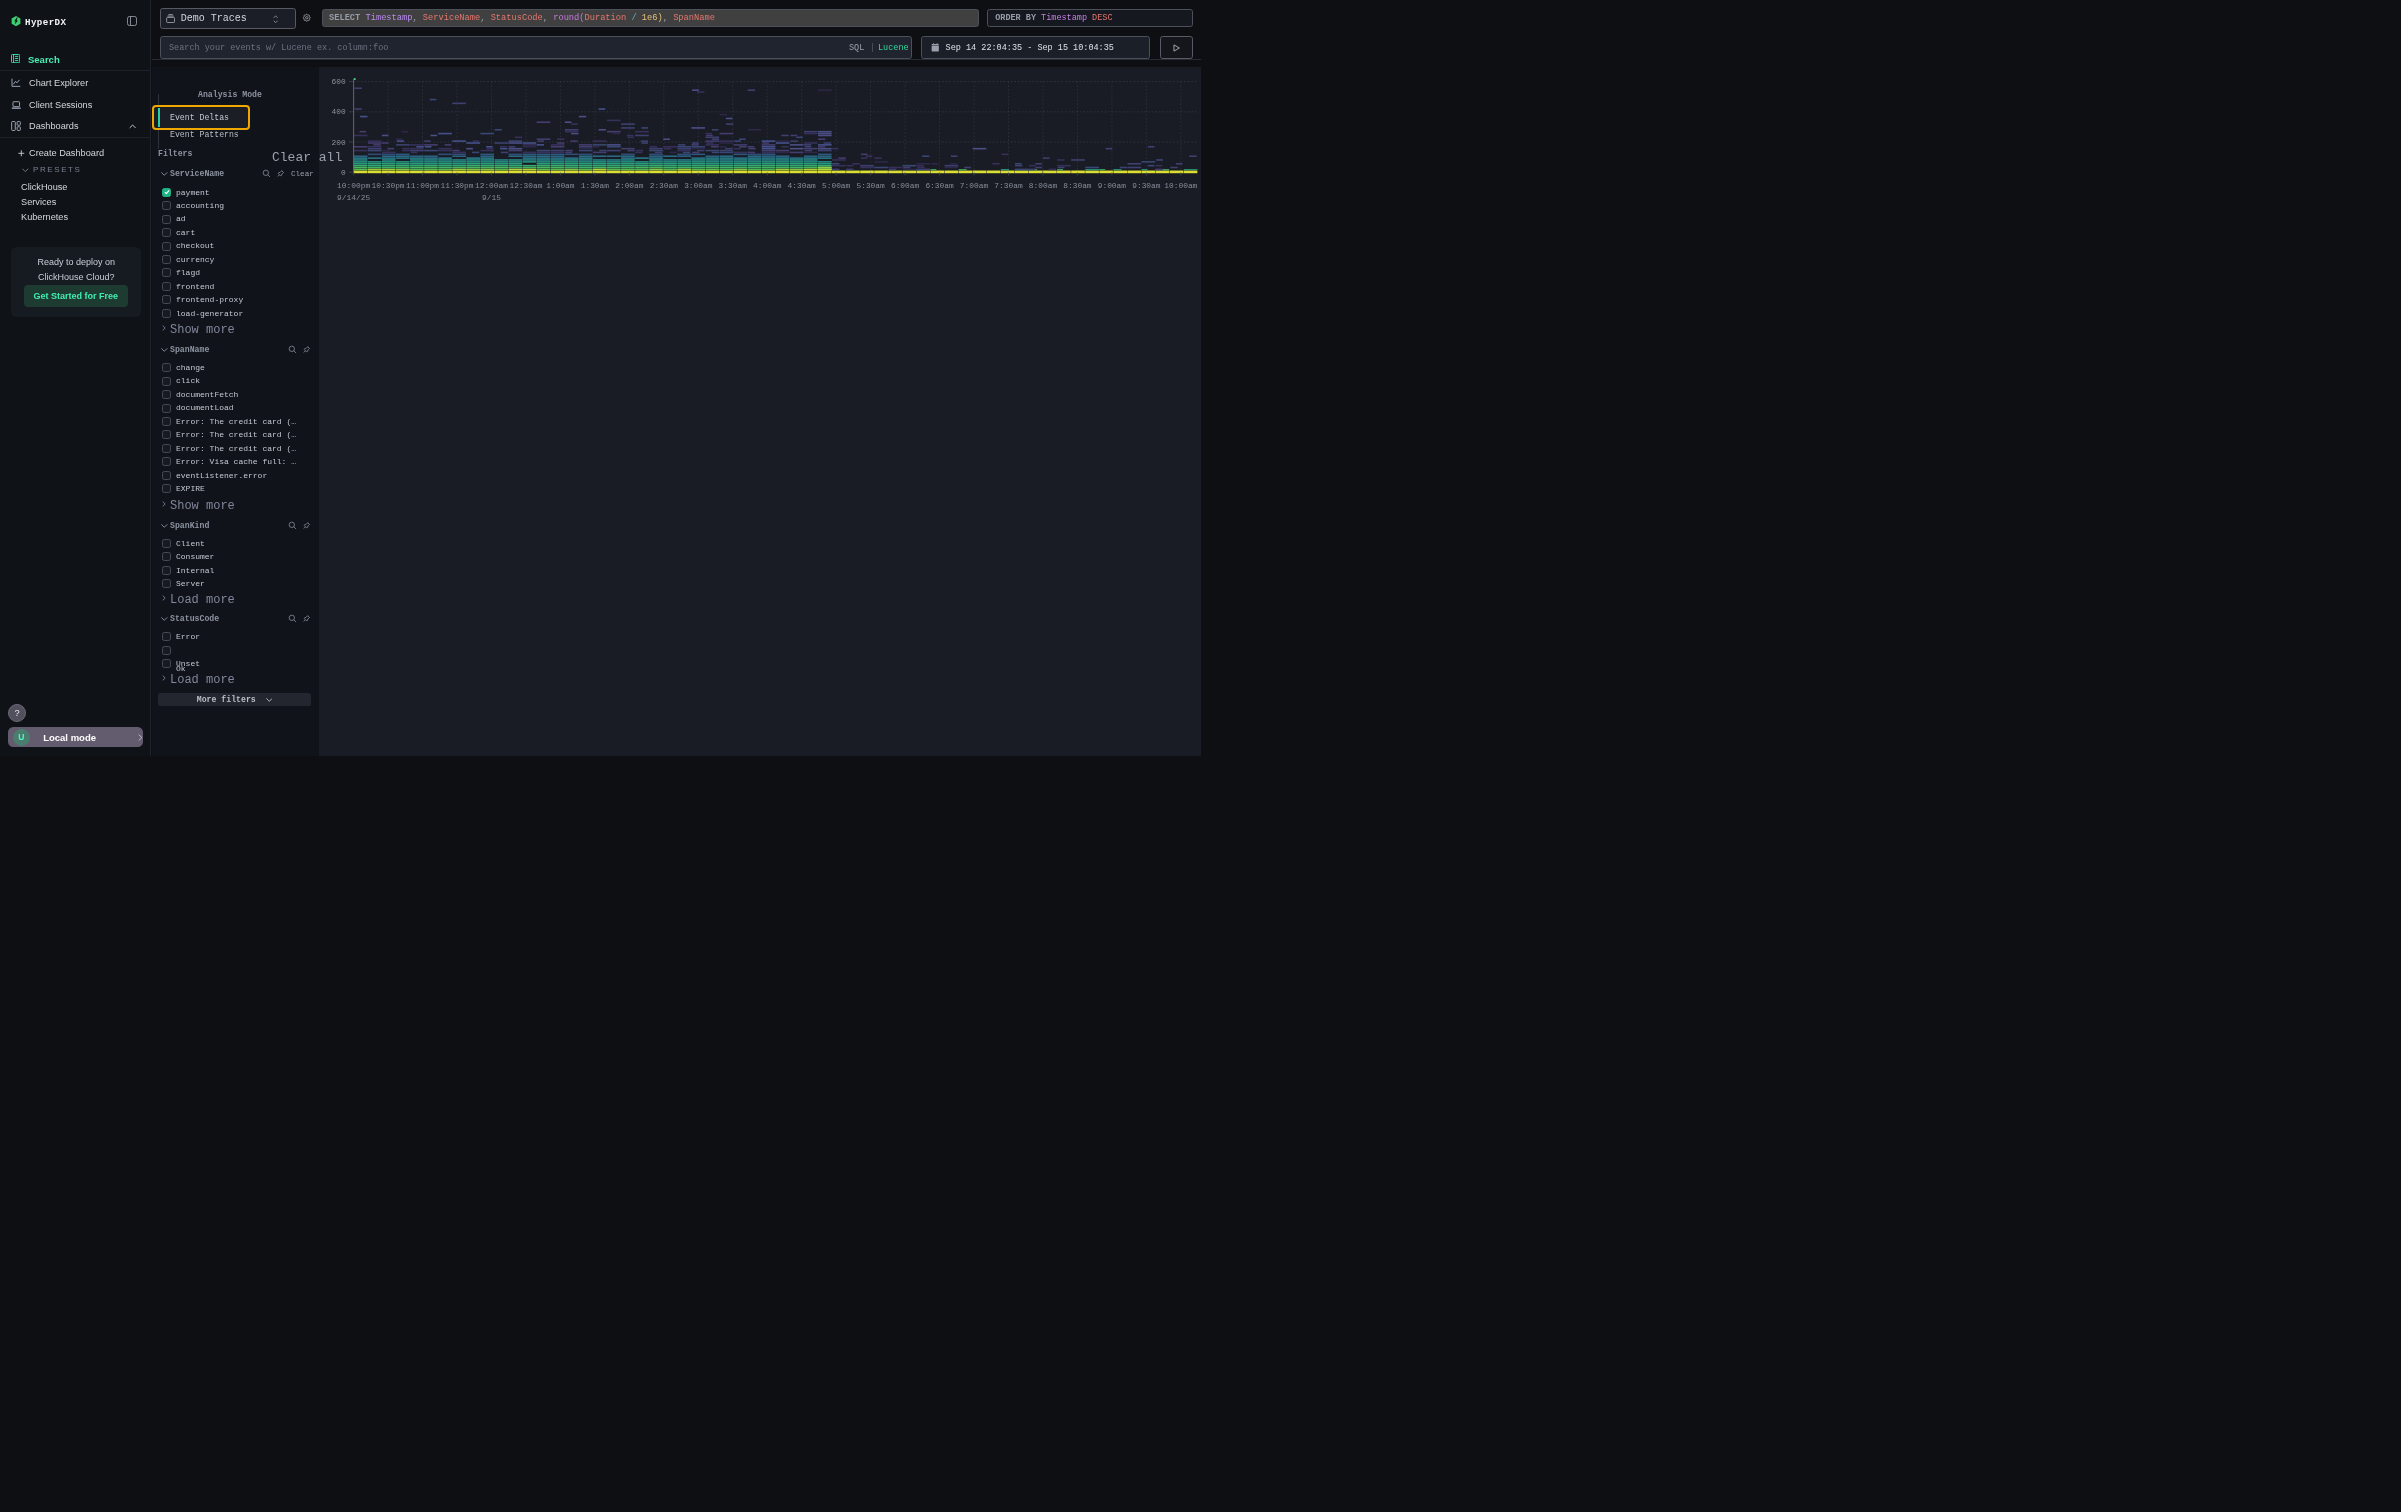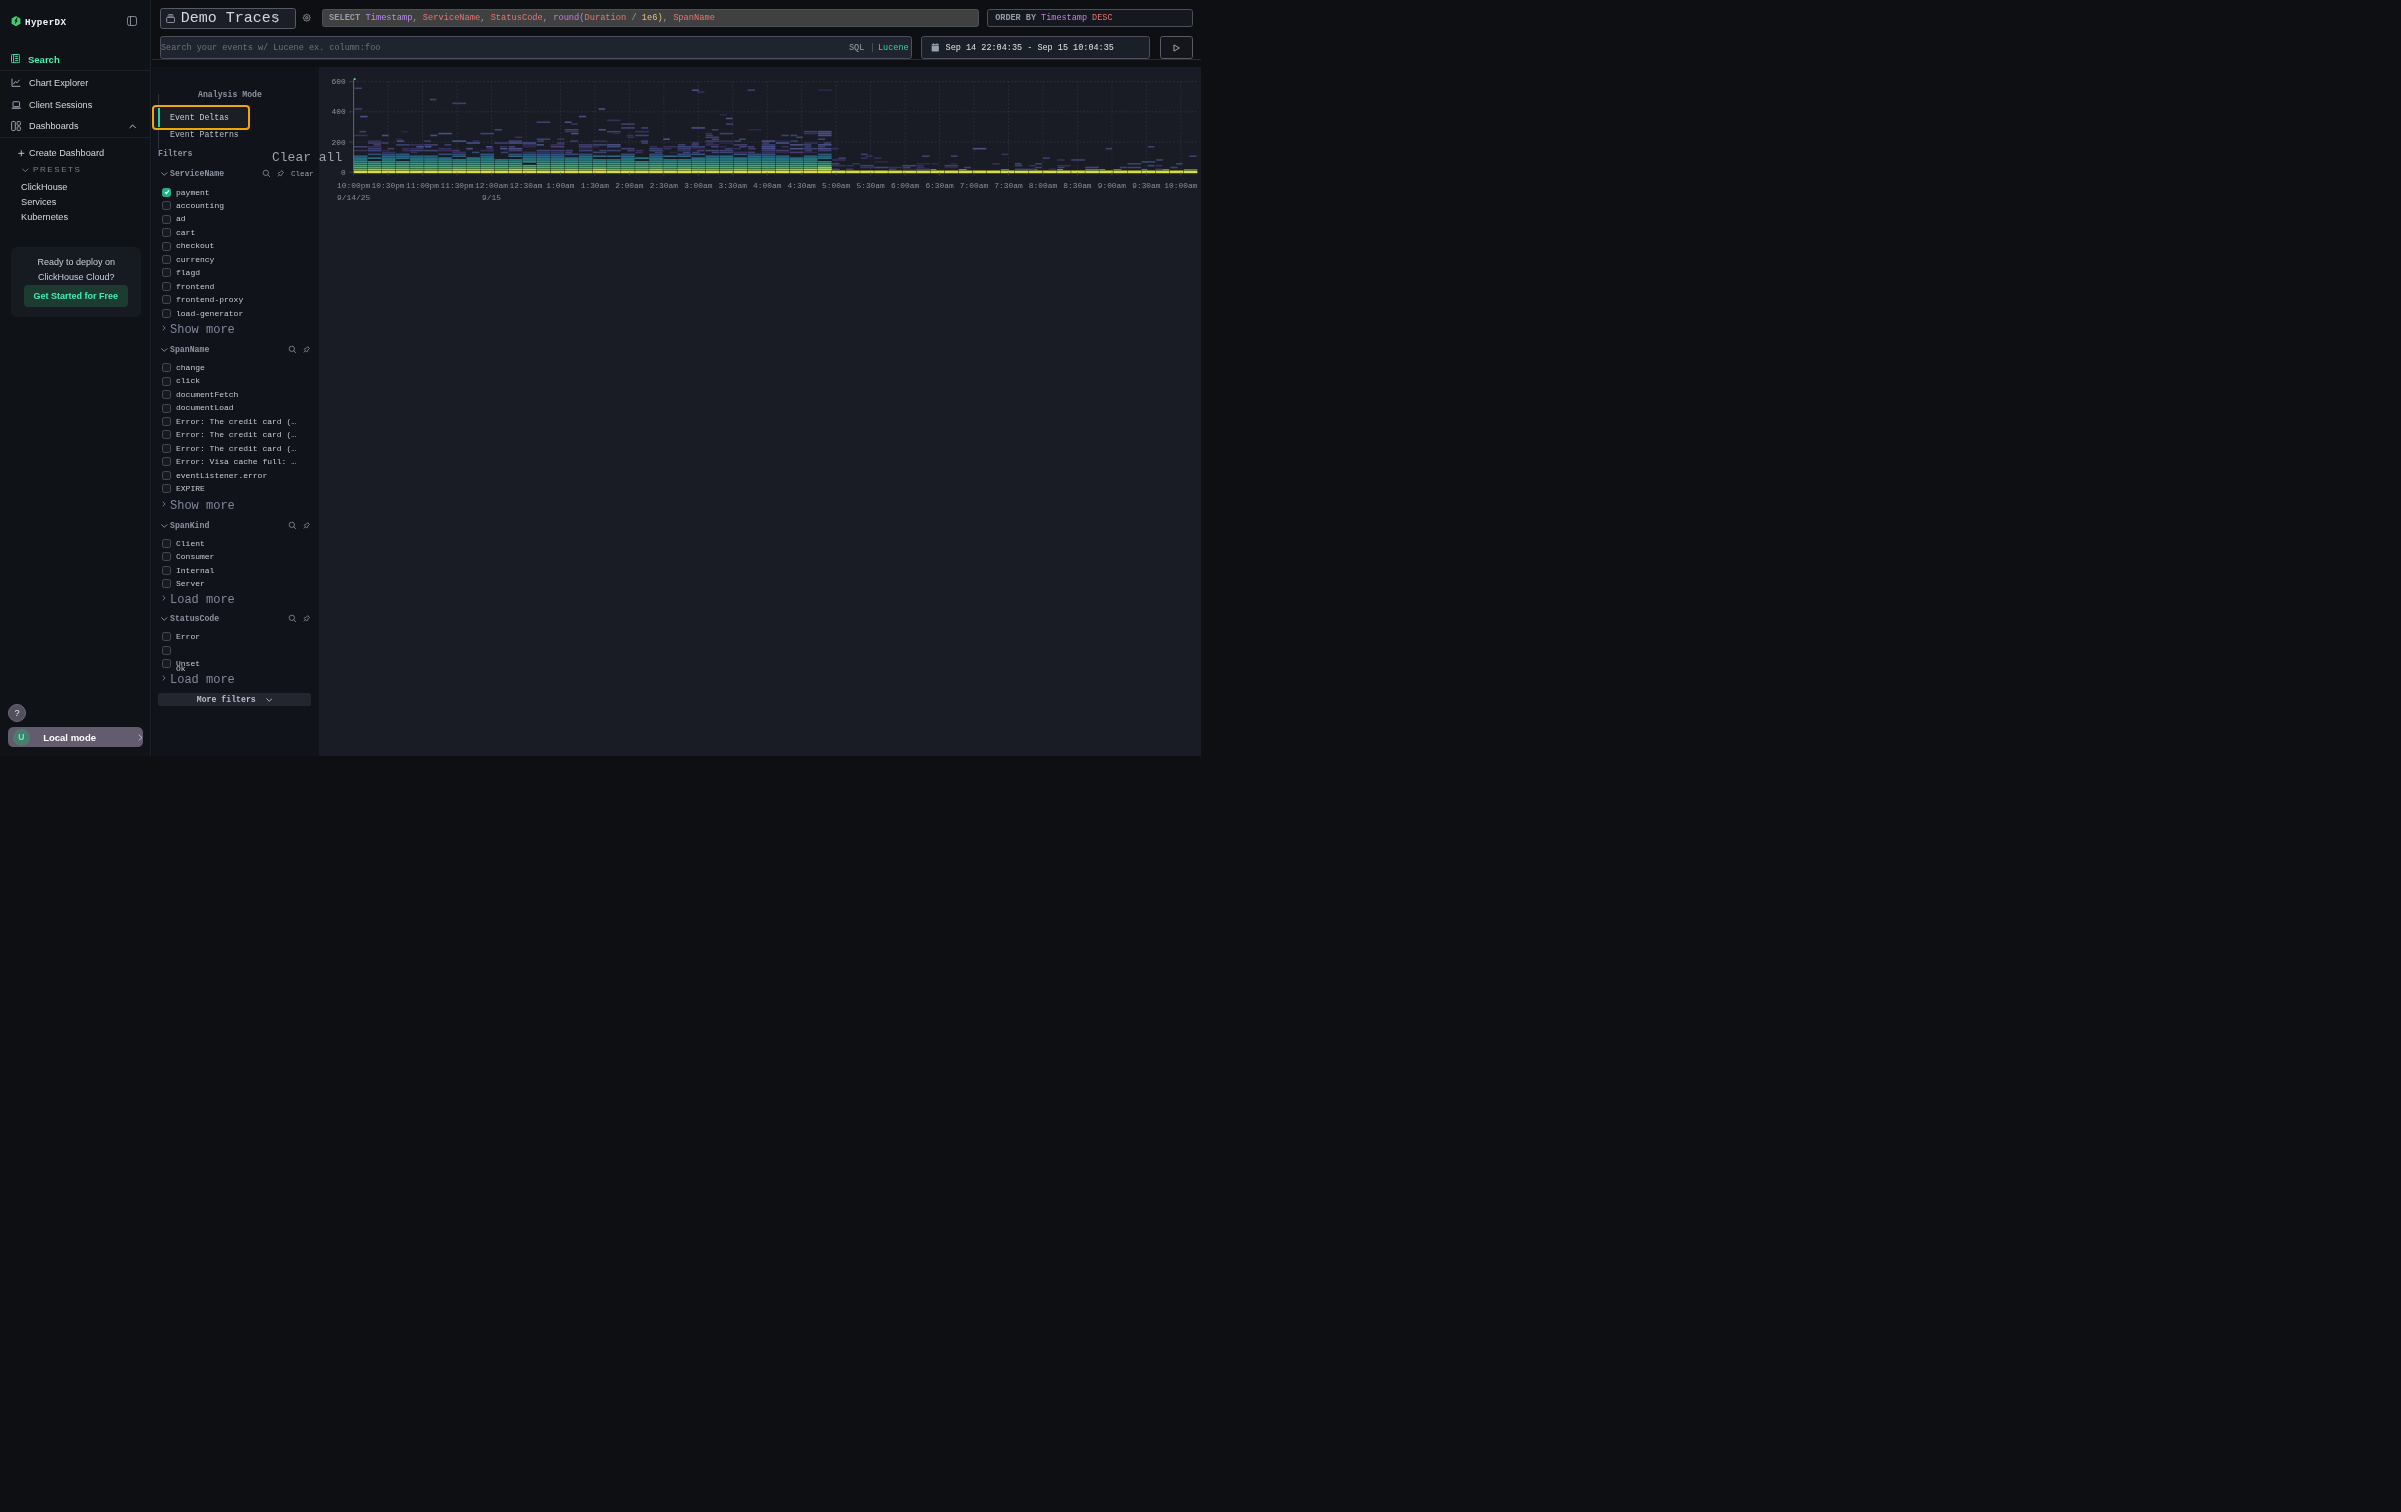--- a/index.html
+++ b/index.html
@@ -91,38 +91,38 @@
         <path d="M1 1l5 4.5L1 10"></path>
       </svg>
 </div>
 </div>
 <div class="box" style="left:160px;top:8.2px;width:136px;height:20.4px;border-color:#565a64;">
 <svg style="margin-left:5.3px" width="9.2" height="9.2" viewBox="0 0 14 14" fill="none" stroke="#aeb3bd" stroke-width="1.2">
 <path d="M3.5 1h7"></path>
       <path d="M2.2 3.2h9.6"></path>
       <rect x="1" y="5.2" width="12" height="7.8" rx="1.2"></rect>
     </svg>
-<span class="mono" style="margin-left:5.3px;font-size:15px;color:#d2d5dc;">Demo Traces</span>
+<span class="mono" style="margin-left:5.3px;font-size:10px;color:#d2d5dc;">Demo Traces</span>
 <svg style="position:absolute;left:112px;top:6px" width="5.3" height="8.5" viewBox="0 0 8 13" fill="none" stroke="#959ba6" stroke-width="1.2">
 <path d="M1 4.4l3-3.2 3 3.2"></path>
       <path d="M1 8.6l3 3.2 3-3.2"></path>
     </svg>
 </div>
 <svg class="abs" style="left:302px;top:13px" width="9.5" height="9.5" viewBox="0 0 24 24" fill="none" stroke="#b5bac3" stroke-width="1.8">
 <path d="M10.325 4.317c.426 -1.756 2.924 -1.756 3.35 0a1.724 1.724 0 0 0 2.573 1.066c1.543 -.94 3.31 .826 2.37 2.37a1.724 1.724 0 0 0 1.065 2.572c1.756 .426 1.756 2.924 0 3.35a1.724 1.724 0 0 0 -1.066 2.573c.94 1.543 -.826 3.31 -2.37 2.37a1.724 1.724 0 0 0 -2.572 1.065c-.426 1.756 -2.924 1.756 -3.35 0a1.724 1.724 0 0 0 -2.573 -1.066c-1.543 .94 -3.31 -.826 -2.37 -2.37a1.724 1.724 0 0 0 -1.065 -2.572c-1.756 -.426 -1.756 -2.924 0 -3.35a1.724 1.724 0 0 0 1.066 -2.573c-.94 -1.543 .826 -3.31 2.37 -2.37c1 .608 2.296 .07 2.572 -1.065"></path>
 <circle cx="12" cy="12" r="3"></circle>
   </svg>
 <div class="box mono" style="left:322px;top:8.5px;width:657px;height:18.4px;background:#404040;font-size:8.7px;">
     <span style="margin-left:6px;white-space:pre;"><span style="color:#959ca8;font-weight:bold;">SELECT</span><span style="color:#b98af0;"> Timestamp</span><span style="color:#959ca8;">,</span><span style="color:#e5766e;"> ServiceName</span><span style="color:#959ca8;">,</span><span style="color:#e5766e;"> StatusCode</span><span style="color:#959ca8;">,</span><span style="color:#c678dd;"> round(</span><span style="color:#e5766e;">Duration</span><span style="color:#56b6c2;"> / </span><span style="color:#e5c07b;">1e6)</span><span style="color:#959ca8;">,</span><span style="color:#e5766e;"> SpanName</span></span>
   </div>
 <div class="box mono" style="left:987px;top:8.5px;width:206px;height:18.4px;background:#15181f;font-size:8.5px;">
 <span style="margin-left:7.2px;white-space:pre;"><span style="color:#959ca8;font-weight:bold;">ORDER BY</span><span style="color:#c77fe8;"> Timestamp</span><span style="color:#e5766e;"> DESC</span></span>
   </div>
 <div class="box mono" style="left:160px;top:36px;width:752px;height:23px;background:#20242e;font-size:8.5px;">
-<span style="color:#6b7280;font-family:Liberation Mono, monospace;">Search your events w/ Lucene ex. column:foo</span>
+<span style="margin-left:8px;color:#6b7280;font-family:Liberation Mono, monospace;">Search your events w/ Lucene ex. column:foo</span>
 <span style="position:absolute;left:688px;color:#9aa1ad;">SQL</span>
 <span style="position:absolute;left:709px;color:#565c66;">|</span>
 <span style="position:absolute;left:717px;color:#2fd99b;">Lucene</span>
   </div>
 <div class="box mono" style="left:921px;top:36px;width:229px;height:23px;background:#1b1f27;font-size:8.5px;">
 <svg style="margin-left:8.5px" width="8.5" height="8.5" viewBox="0 0 13 13" fill="#9aa0ab">
       <path d="M1 4h11v8a1 1 0 0 1-1 1H2a1 1 0 0 1-1-1z"></path>
       <path d="M2 1.5h9a1 1 0 0 1 1 1V3H1v-.5a1 1 0 0 1 1-1z"></path>
       <rect x="3" y="0" width="1.4" height="2.4" rx="0.6"></rect>
       <rect x="8.6" y="0" width="1.4" height="2.4" rx="0.6"></rect>

